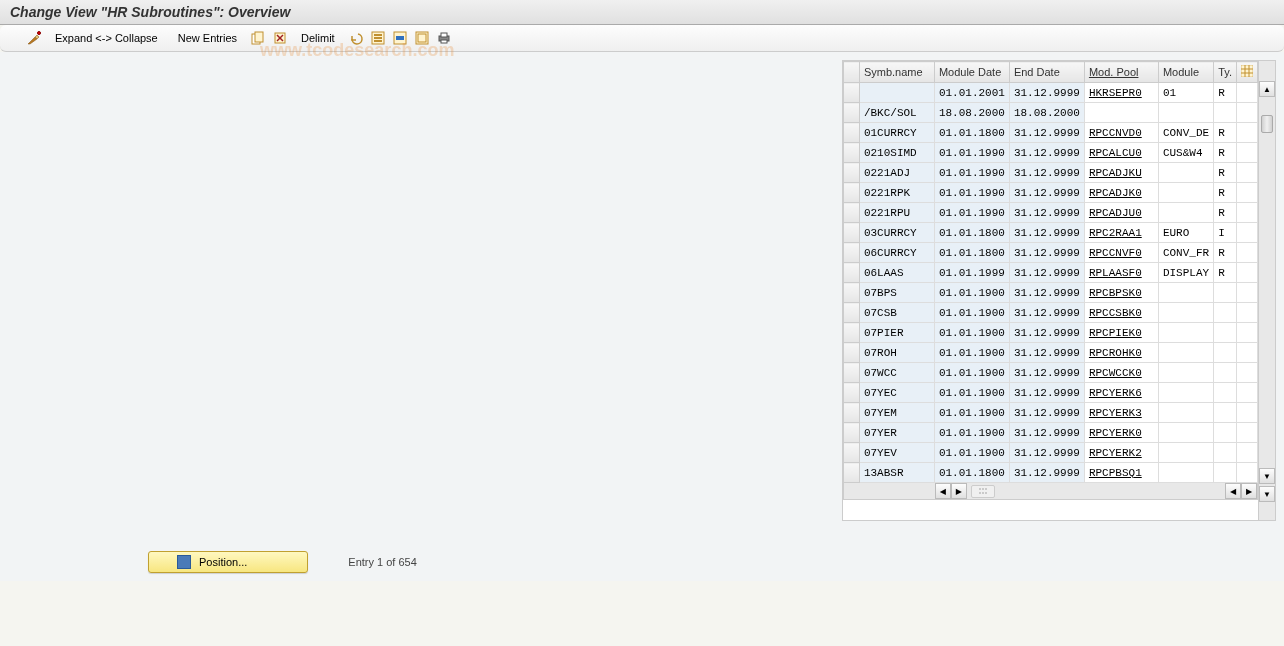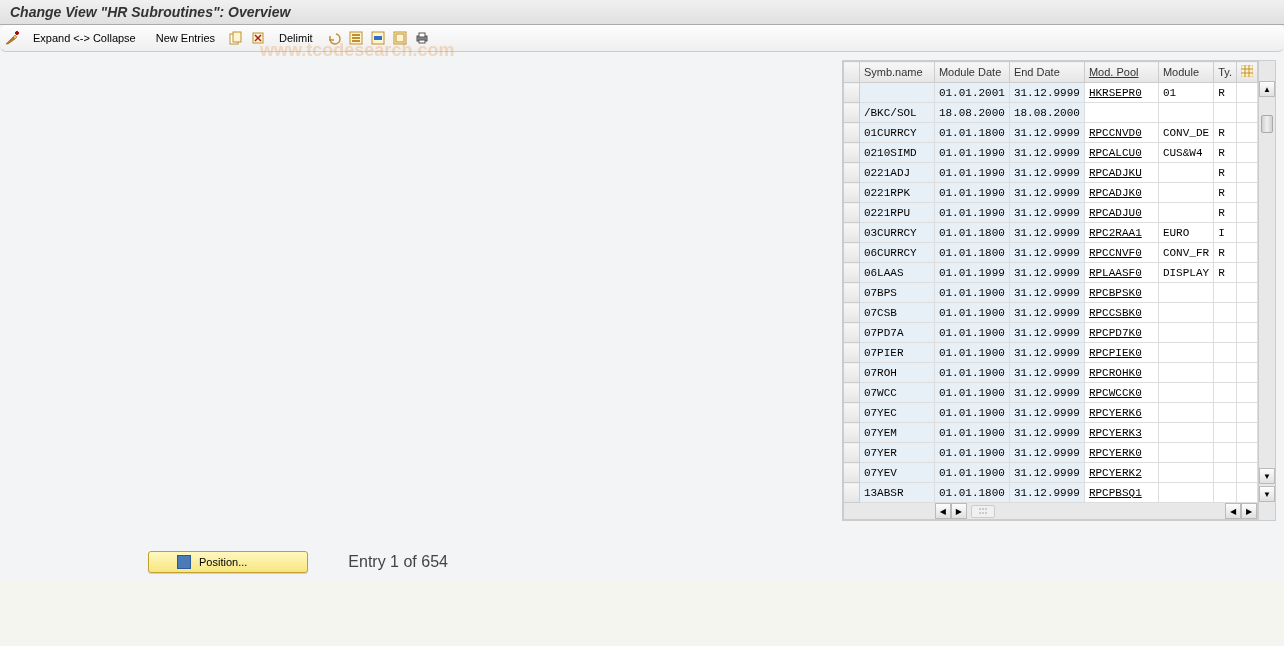--- a/index.html
+++ b/index.html
@@ -1,18 +1,18 @@
 <!DOCTYPE html>
 <html><head>
   <meta charset="utf-8">
   <style>
     * { box-sizing: border-box; margin: 0; padding: 0; }
     html, body { width: 1284px; height: 646px; font-family: Arial, sans-serif; font-size: 11px; background: #f5f5f0; overflow: hidden; }
     .page-title-bar { background: linear-gradient(to bottom, #f0f0f0 0%, #e0e0e0 100%); border-bottom: 1px solid #aaa; padding: 4px 10px; font-style: italic; font-weight: bold; font-size: 14px; color: #333; }
-    .toolbar { background: linear-gradient(to bottom, #fdfdfd 0%, #efefef 100%); border-bottom: 1px solid #ccc; padding: 4px 4px; display: flex; align-items: center; gap: 6px; border-radius: 6px; }
+    .toolbar { background: linear-gradient(to bottom, #fdfdfd 0%, #efefef 100%); border-bottom: 1px solid #ccc; padding: 4px 26px; display: flex; align-items: center; gap: 6px; border-radius: 6px; }
     .toolbar .tool-btn { display: inline-flex; align-items: center; gap: 4px; padding: 2px 6px; border: 1px solid transparent; border-radius: 2px; cursor: pointer; font-size: 11px; }
     .toolbar .icon-only { width: 16px; height: 16px; display: inline-flex; align-items: center; justify-content: center; cursor: pointer; }
     .toolbar .icon-only svg { width: 14px; height: 14px; }
     .content-area { background: #f2f4f5; padding: 8px; }
     .table-container { display: inline-block; background: #fff; border: 1px solid #ccc; }
     .data-table { border-collapse: collapse; table-layout: fixed; }
     .data-table th { background: linear-gradient(to bottom, #f7f7f7, #e5e5e5); border: 1px solid #ccc; padding: 3px 4px; font-weight: normal; text-align: left; font-size: 11px; color: #333; height: 20px; white-space: nowrap; overflow: hidden; }
     .data-table td { border: 1px solid #ddd; padding: 2px 4px; font-size: 11px; height: 20px; white-space: nowrap; overflow: hidden; font-family: "Courier New", monospace; }
     .sel-col { width: 16px; background: linear-gradient(to bottom, #f7f7f7, #e5e5e5); border: 1px solid #ccc !important; }
     .col-symb { width: 75px; }
@@ -28,21 +28,21 @@
     .scroll-btn { width: 100%; height: 16px; background: linear-gradient(to bottom, #fdfdfd, #e0e0e0); border: 1px solid #bbb; display: flex; align-items: center; justify-content: center; cursor: pointer; font-size: 8px; }
     .scroll-thumb { position: absolute; left: 2px; right: 2px; background: linear-gradient(to right, #d0d0d0, #f0f0f0, #d0d0d0); border: 1px solid #aaa; border-radius: 2px; }
     .hscroll-area { display: flex; align-items: center; background: #e8e8e8; border: 1px solid #ccc; border-top: none; height: 17px; }
     .hscroll-area .scroll-btn { width: 16px; height: 100%; }
     .hscroll-spacer { flex: 1; }
     .col-resize { width: 24px; height: 13px; background: #f0f0f0; border: 1px solid #ccc; border-radius: 2px; margin: 0 4px; display: flex; align-items: center; justify-content: center; cursor: pointer; }
     .col-resize svg { width: 10px; height: 8px; }
     .footer-bar { display: flex; align-items: center; gap: 40px; margin-top: 30px; padding-left: 140px; }
     .position-btn { display: inline-flex; align-items: center; gap: 8px; background: linear-gradient(to bottom, #fff8c0, #f7e680); border: 1px solid #c0a030; border-radius: 3px; padding: 3px 60px 3px 28px; cursor: pointer; font-size: 11px; box-shadow: 0 1px 1px rgba(0,0,0,.15); }
     .position-btn .pos-icon { width: 14px; height: 14px; background: #4a7ab8; border: 1px solid #2a5a98; display: inline-block; }
-    .entry-label { font-size: 16px; color: #444; }
+    .entry-label { font-size: 11px; color: #444; }
     .watermark { position: absolute; left: 260px; top: 40px; font-size: 18px; font-weight: bold; color: rgba(230,130,40,.25); letter-spacing: 0; pointer-events: none; }
     .table-wrap { display: flex; align-items: stretch; justify-content: flex-end; }
     .grid-icon svg { width: 12px; height: 12px; }
   </style>
 </head>
 <body>
 
 <div class="page-title-bar">Change View "HR Subroutines": Overview</div>
 
 <div class="toolbar">
@@ -239,30 +239,20 @@
               <td class="col-module"></td>
               <td class="col-ty"></td>
               <td class="col-config"></td>
             </tr>
             <tr>
               <td class="sel-col"></td>
               <td class="col-symb keycol">07CSB</td>
               <td class="col-start keycol">01.01.1900</td>
               <td class="col-end keycol">31.12.9999</td>
               <td class="col-mod">RPCCSBK0</td>
-              <td class="col-module"></td>
-              <td class="col-ty"></td>
-              <td class="col-config"></td>
-            </tr>
-            <tr>
-              <td class="sel-col"></td>
-              <td class="col-symb keycol">07PD7A</td>
-              <td class="col-start keycol">01.01.1900</td>
-              <td class="col-end keycol">31.12.9999</td>
-              <td class="col-mod">RPCPD7K0</td>
               <td class="col-module"></td>
               <td class="col-ty"></td>
               <td class="col-config"></td>
             </tr>
             <tr>
               <td class="sel-col"></td>
               <td class="col-symb keycol">07PIER</td>
               <td class="col-start keycol">01.01.1900</td>
               <td class="col-end keycol">31.12.9999</td>
               <td class="col-mod">RPCPIEK0</td>

